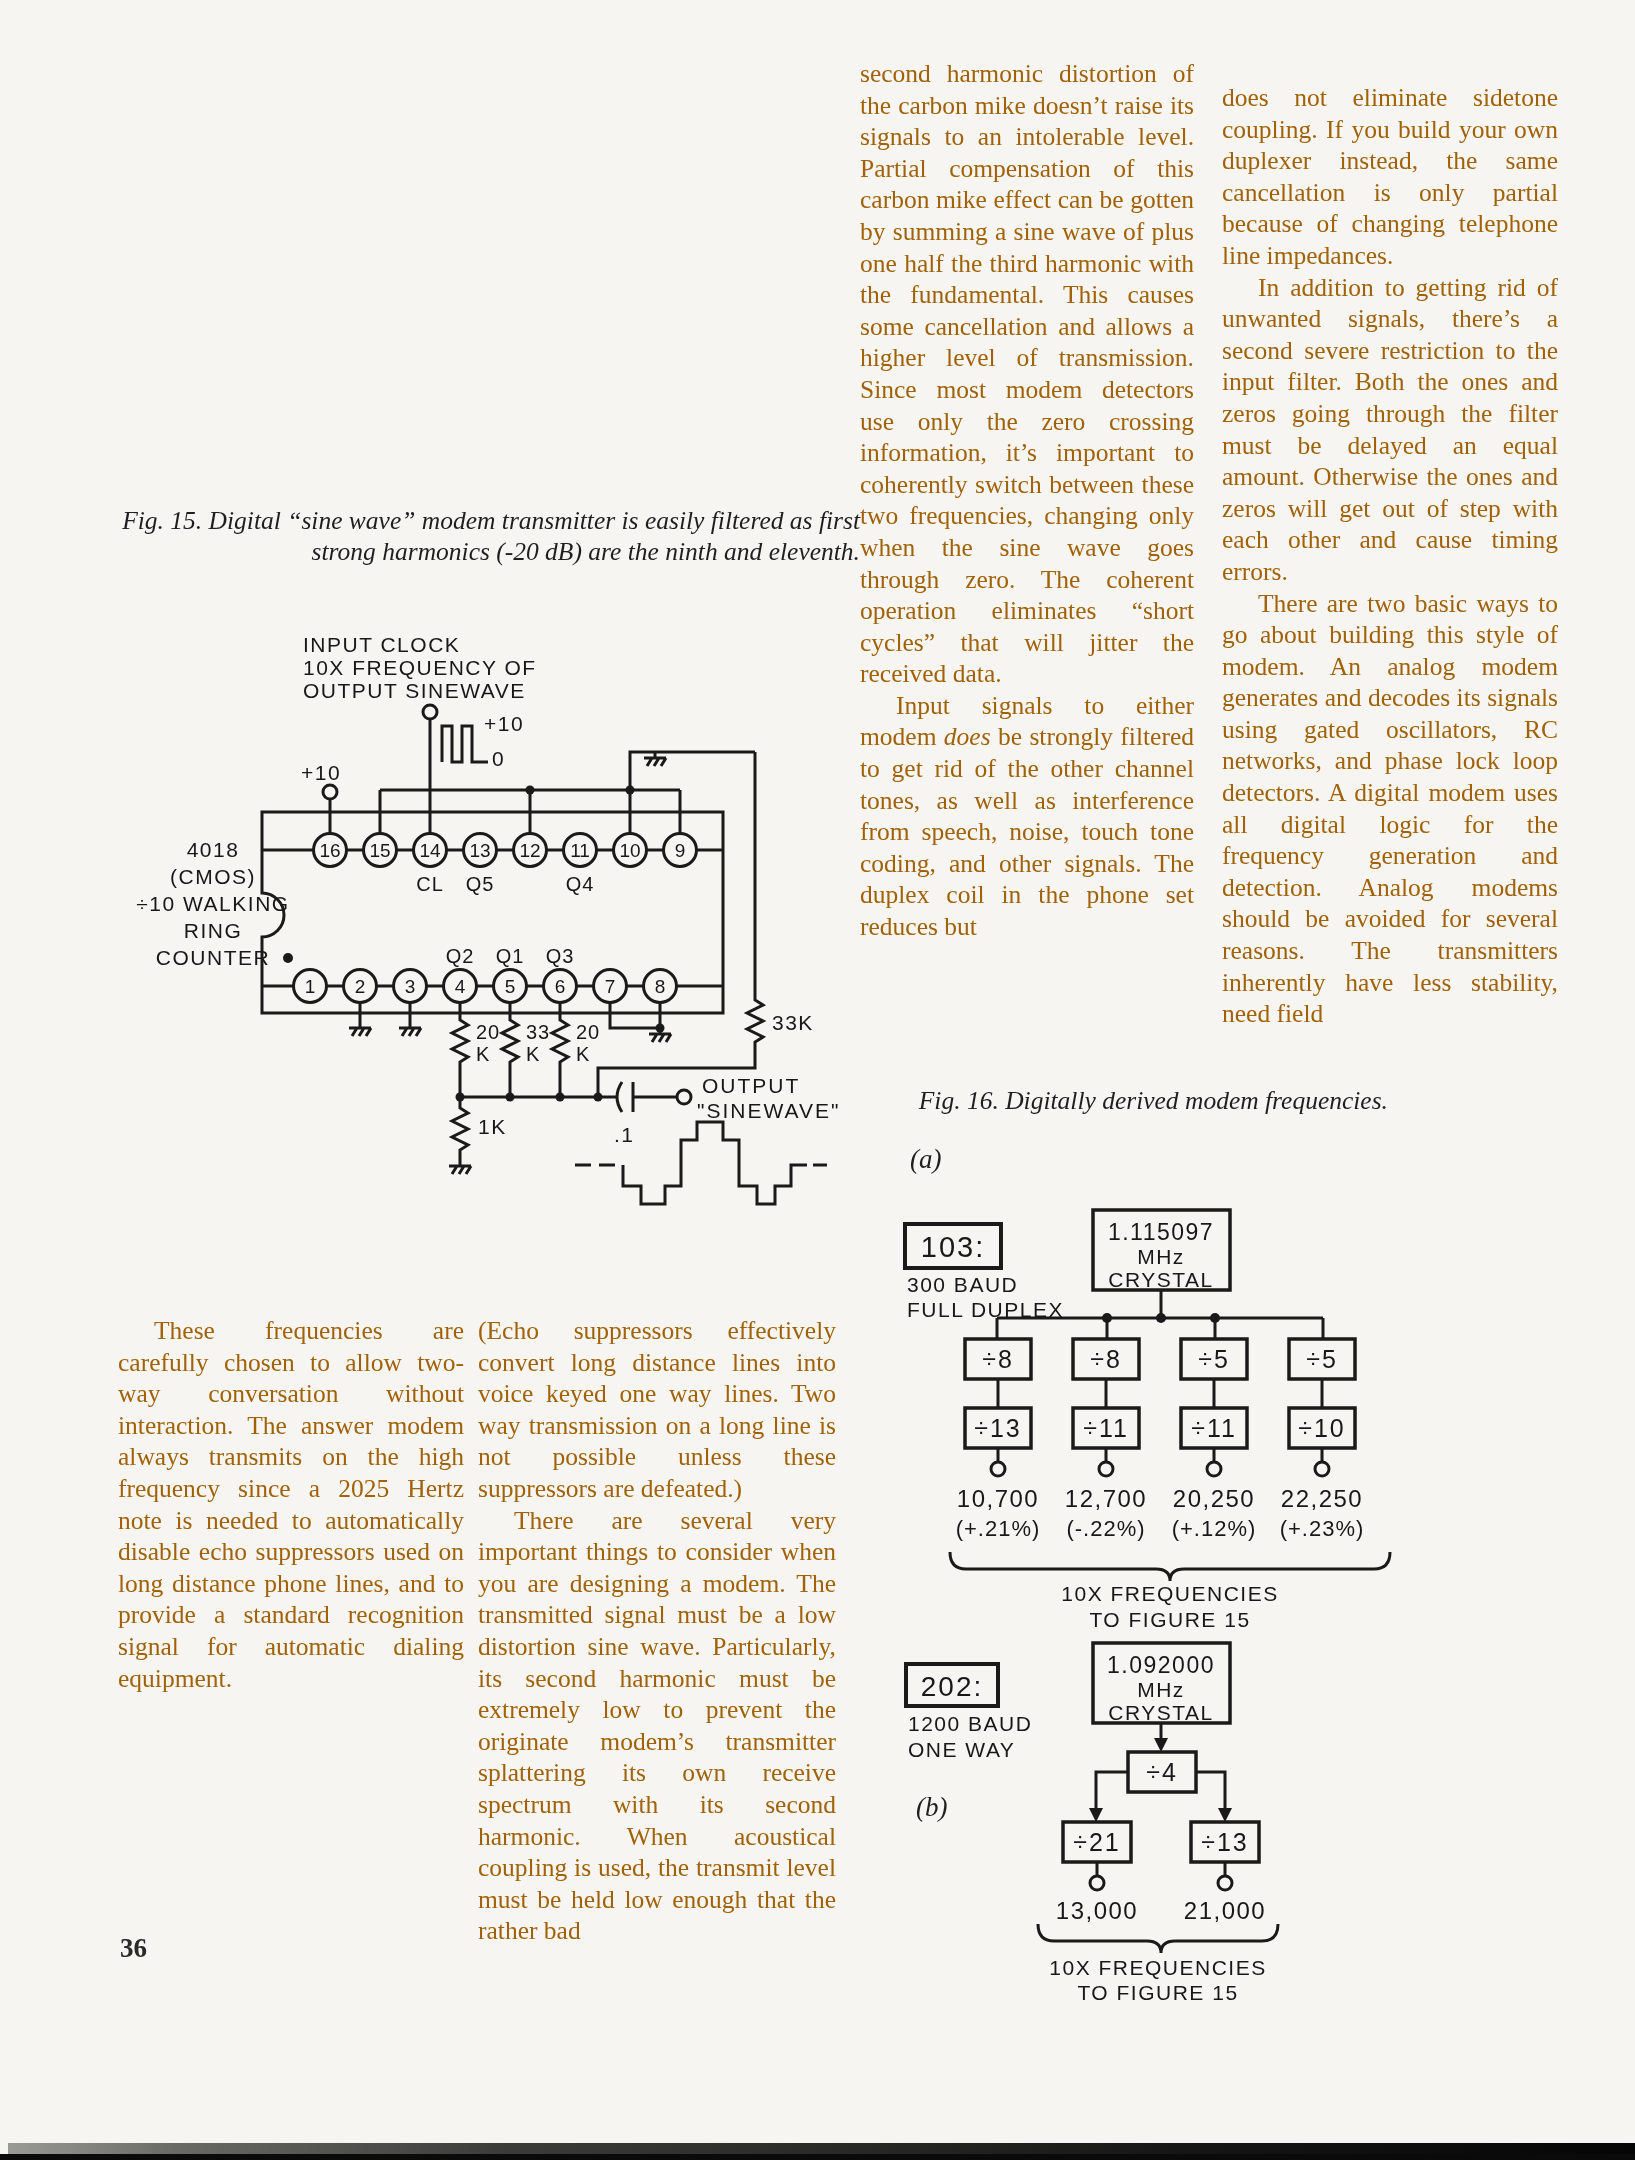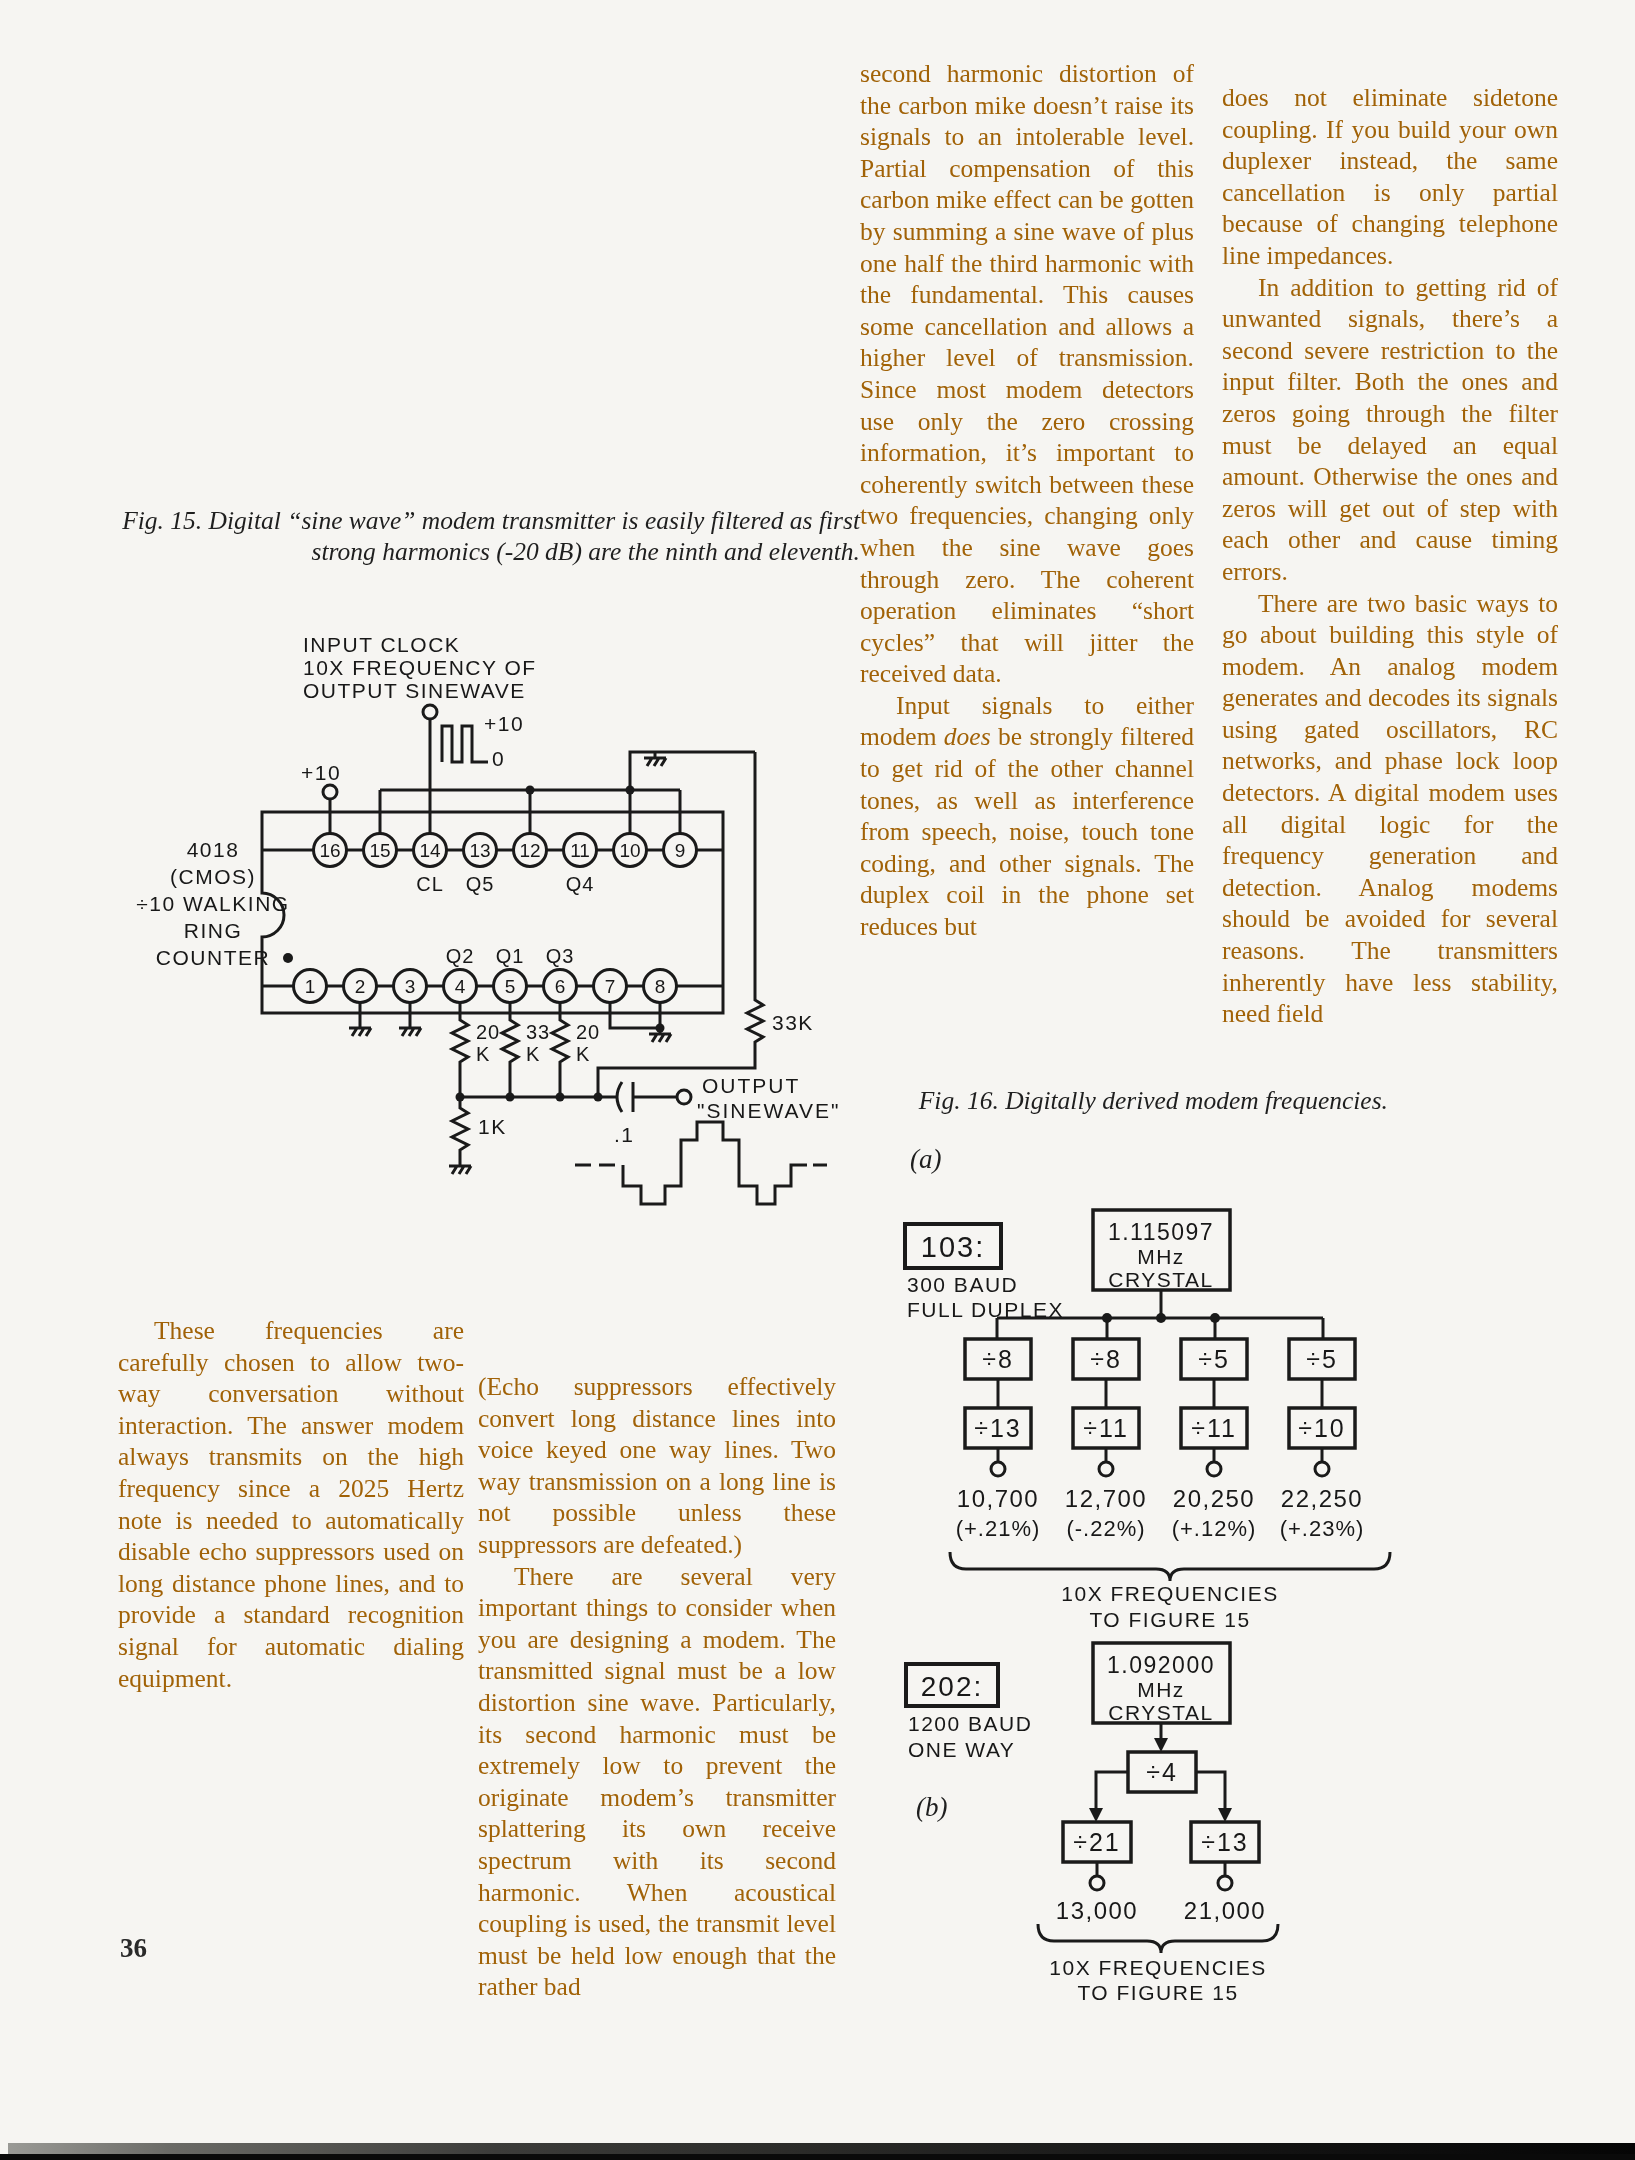--- a/index.html
+++ b/index.html
@@ -280,21 +280,21 @@
   <text class="dnum mid" x="1225" y="1919">21,000</text>
 
   <text class="dl mid" x="1158" y="1975">10X FREQUENCIES</text>
   <text class="dl mid" x="1158" y="2000">TO FIGURE 15</text>
 </svg>
 
 <div class="col" style="left:118px;top:1315px;width:346px;">
     <p class="ind"><span>These frequencies are carefully chosen to allow two-way conversation without interaction. The answer modem always transmits on the high frequency since a 2025 Hertz note is needed to automatically disable echo suppressors used on long distance phone lines, and to provide a standard recognition signal for automatic dialing equipment.</span></p>
   </div>
 
-<div class="col" style="left:478px;top:1371px;width:358px;">
+<div class="col" style="left:478px;top:1315px;width:358px;">
     <p><span>(Echo suppressors effectively convert long distance lines into voice keyed one way lines. Two way transmission on a long line is not possible unless these suppressors are defeated.)</span></p>
     <p class="ind"><span>There are several very important things to consider when you are designing a modem. The transmitted signal must be a low distortion sine wave. Particularly, its second harmonic must be extremely low to prevent the originate modem’s transmitter splattering its own receive spectrum with its second harmonic. When acoustical coupling is used, the transmit level must be held low enough that the rather bad</span></p>
   </div>
 
 <div class="pagenum" style="left:120px;top:1933px;">36</div>
 
 <div class="scanbar"></div>
 <div class="scanbar2"></div>
 
 </body></html>

